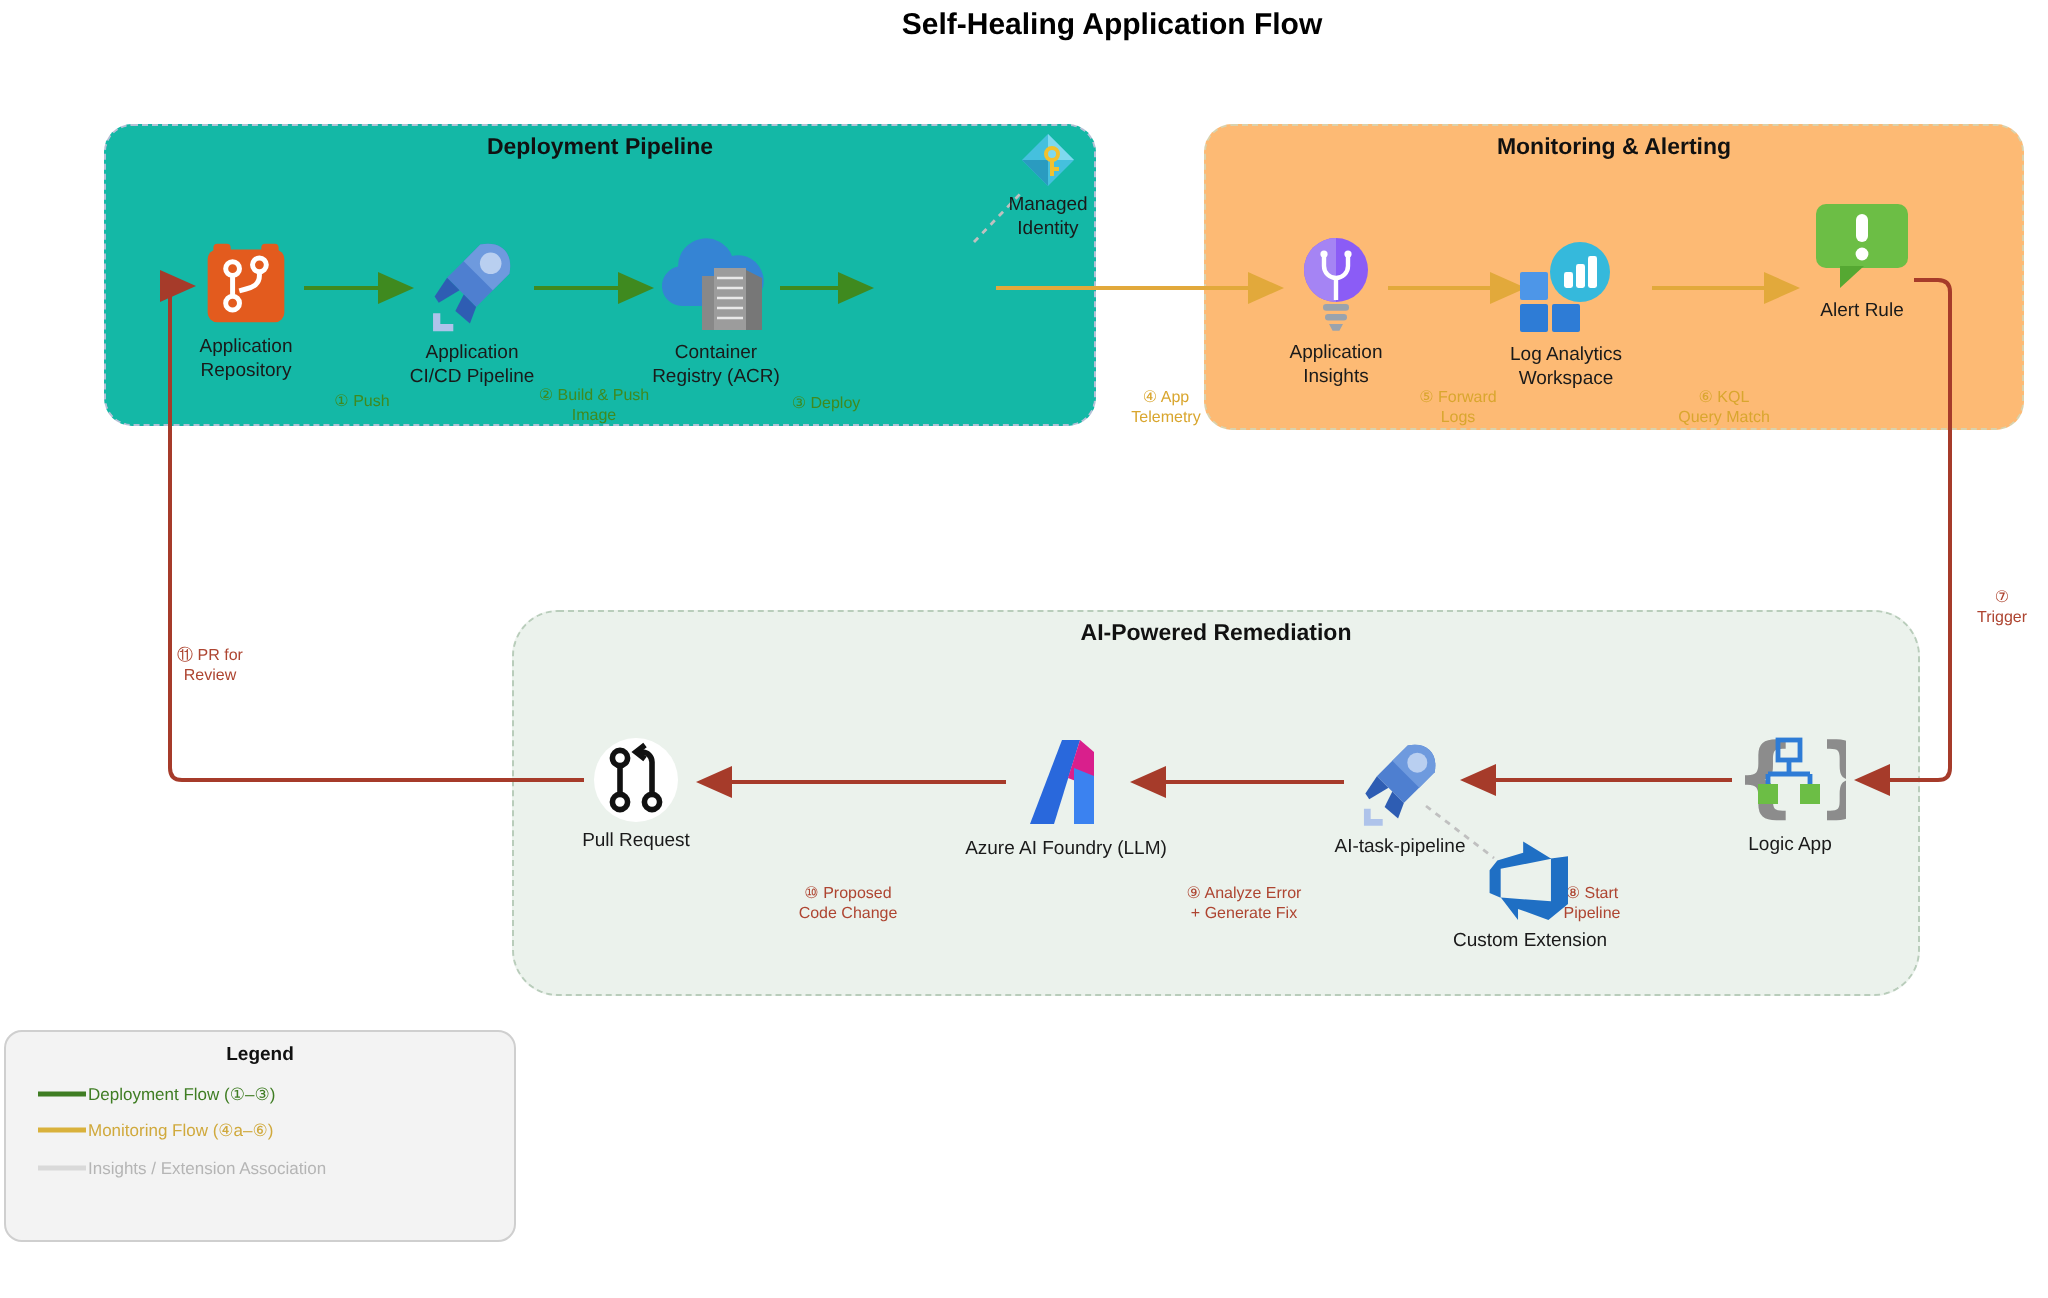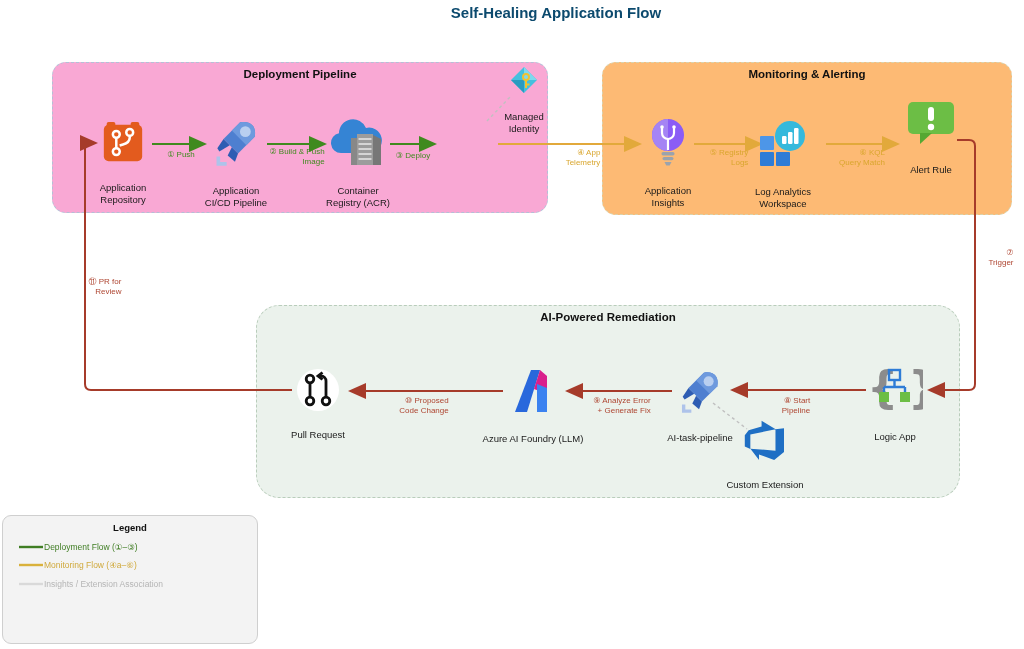--- a/index.html
+++ b/index.html
@@ -1,35 +1,35 @@
 <!DOCTYPE html>
 <html><head>
 <meta charset="utf-8">
 <style>
   html,body{margin:0;padding:0;background:#fff;}
   #canvas{position:relative;width:1024px;height:649px;overflow:hidden;
           font-family:"Liberation Sans",sans-serif;background:#fff;}
   .diagram-title{position:absolute;top:4px;left:556px;transform:translateX(-50%);
-          font-size:15px;font-weight:bold;color:#0c4a6e;white-space:nowrap;}
+          font-size:15px;font-weight:bold;color:#000000;white-space:nowrap;}
   .group-box{position:absolute;border:1.6px dashed #b9c2d2;border-radius:14px;box-sizing:border-box;}
   .group-box .group-title{position:absolute;top:5px;left:0;right:0;text-align:center;
           font-size:11.5px;font-weight:bold;color:#111;}
-  #box-deployment{left:52px;top:62px;width:496px;height:151px;background:#f9a8d4;border-color:#b4c0d6;}
+  #box-deployment{left:52px;top:62px;width:496px;height:151px;background:#14b8a6;border-color:#b4c0d6;}
   #box-monitoring{left:602px;top:62px;width:410px;height:153px;background:#fdba74;border-color:#d9d2ad;}
   #box-remediation{left:256px;top:305px;width:704px;height:193px;background:#ebf2ec;border-color:#b9cdbb;border-radius:23px;}
   #edges{position:absolute;left:0;top:0;width:1024px;height:649px;pointer-events:none;}
-  .node{position:absolute;display:flex;flex-direction:column;align-items:center;gap:17px;}
+  .node{position:absolute;display:flex;flex-direction:column;align-items:center;gap:3px;}
   .node .icon{line-height:0;}
   .node-label{font-size:9.5px;line-height:1.25;color:#1a1a1a;text-align:center;white-space:pre-line;}
   .elabel{position:absolute;transform:translateX(-50%);font-size:8px;line-height:1.3;
-          text-align:right;white-space:pre-line;}
+          text-align:center;white-space:pre-line;margin-top:46px;}
   .elabel-green{color:#3f8a1f;}
   .elabel-amber{color:#d9a62e;}
   .elabel-red{color:#ae4531;}
-  #legend{position:absolute;left:2px;top:515px;width:256px;height:129px;background:#f3f3f3;
+  #legend{position:absolute;left:2px;top:515px;width:256px;height:106px;background:#f3f3f3;
           border:1px solid #cfcfcf;border-radius:9px;box-sizing:border-box;padding:6px 0 0 0;}
   .legend-title{text-align:center;font-size:9.5px;font-weight:bold;color:#111;}
   .legend-row{display:flex;align-items:center;gap:1px;margin:8.5px 0 0 16px;font-size:8.5px;}
   .legend-row svg{flex:0 0 auto;}
   .lg-t0{color:#3f7d23;} .lg-t1{color:#d0a93c;} .lg-t2{color:#a6402c;} .lg-t3{color:#b5b5b5;}
 </style>
 </head>
 <body>
 
 <div id="canvas">
@@ -74,21 +74,21 @@
       <path d="M713 403 L747 429" stroke-width="1.4" stroke-dasharray="3 3" stroke="#c0c0c0"></path>
     </g>
   </svg>
 
   <div class="elabel elabel-green" style="left:181px;top:150px;">① Push</div>
   <div class="elabel elabel-green" style="left:297px;top:147px;">② Build &amp; Push
 Image</div>
   <div class="elabel elabel-green" style="left:413px;top:151px;">③ Deploy</div>
   <div class="elabel elabel-amber" style="left:583px;top:148px;">④ App
 Telemetry</div>
-  <div class="elabel elabel-amber" style="left:729px;top:148px;">⑤ Registry
+  <div class="elabel elabel-amber" style="left:729px;top:148px;">⑤ Forward
 Logs</div>
   <div class="elabel elabel-amber" style="left:862px;top:148px;">⑥ KQL
 Query Match</div>
   <div class="elabel elabel-red" style="left:1001px;top:248px;">⑦ Trigger</div>
   <div class="elabel elabel-red" style="left:796px;top:396px;">⑧ Start
 Pipeline</div>
   <div class="elabel elabel-red" style="left:622px;top:396px;">⑨ Analyze Error
 + Generate Fix</div>
   <div class="elabel elabel-red" style="left:424px;top:396px;">⑩ Proposed
 Code Change</div>

